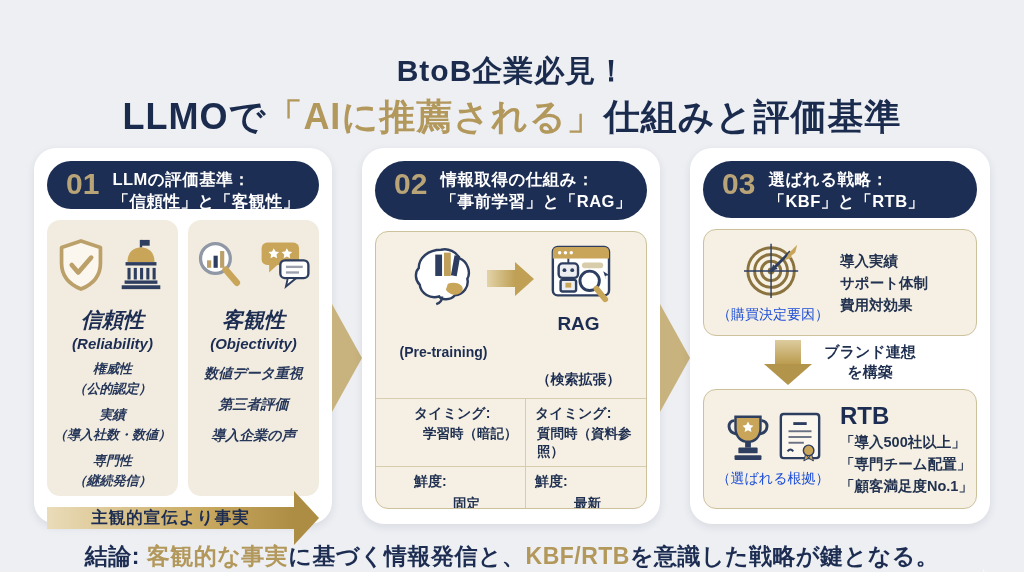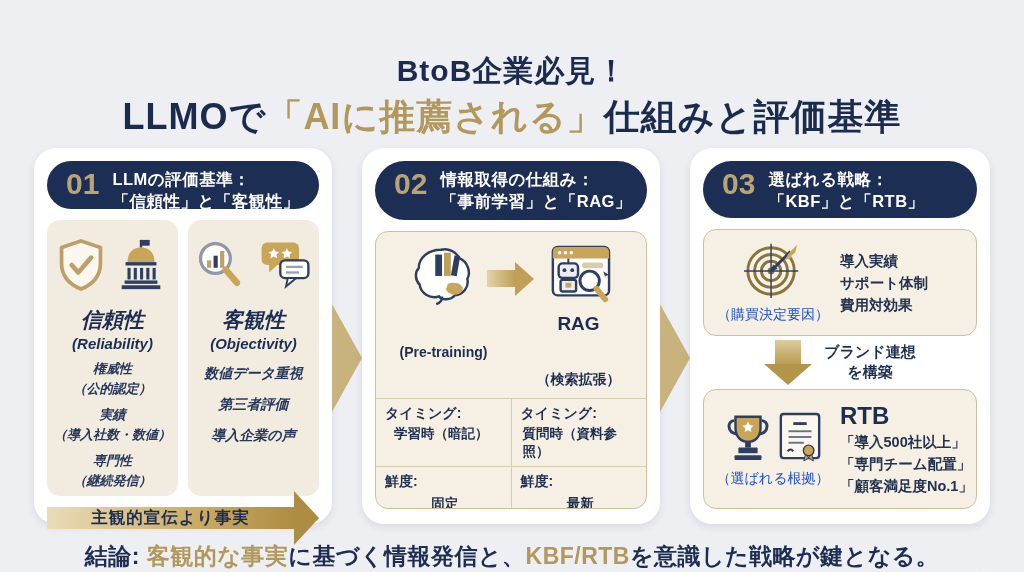--- a/index.html
+++ b/index.html
@@ -48,21 +48,21 @@
   .p2col{flex:1;text-align:center;}
   .p2iconbox{height:66px;display:flex;align-items:center;justify-content:center;}
   .p2title{font-size:19px;font-weight:bold;color:#1d2d52;margin-top:5px;}
   .p2sub{font-size:14px;font-weight:bold;color:#1d2d52;margin-top:36px;}
   .harrow{position:absolute;left:50%;top:38px;margin-left:-24px;width:28px;height:17px;
           background:linear-gradient(90deg,#e2d3a9,#bfa055);}
   .harrow:after{content:"";position:absolute;left:28px;top:50%;transform:translateY(-50%);
           border-top:17px solid transparent;border-bottom:17px solid transparent;
           border-left:19px solid #bfa055;}
   .p2table{display:flex;flex-direction:column;flex:1;border-top:1.5px solid #d6cdad;}
-  .p2row{display:flex;flex:1;border-bottom:1.5px solid #d6cdad;}
+  .p2row{display:flex;flex:1;border-bottom:1.5px solid #d6cdad;padding-left:29px;}
   .p2row:last-child{border-bottom:none;}
   .p2cell{flex:1;padding:6px 6px 5px 9px;box-sizing:border-box;}
   .p2cell.r{border-left:1.5px solid #d6cdad;}
   .lbl{font-size:14px;font-weight:bold;color:#1f2f50;}
   .val{font-size:13.5px;font-weight:bold;color:#1f2f50;padding-left:9px;margin-top:2px;}
   .val.c{text-align:center;padding-left:0;margin-top:4px;}
   
   .p3card{background:#f5f0e3;border:1.5px solid #cdc19c;border-radius:13px;
           display:flex;align-items:center;padding:7px 8px;gap:6px;box-sizing:border-box;}
   .p3card.kbf{margin-top:11px;height:112px;}

